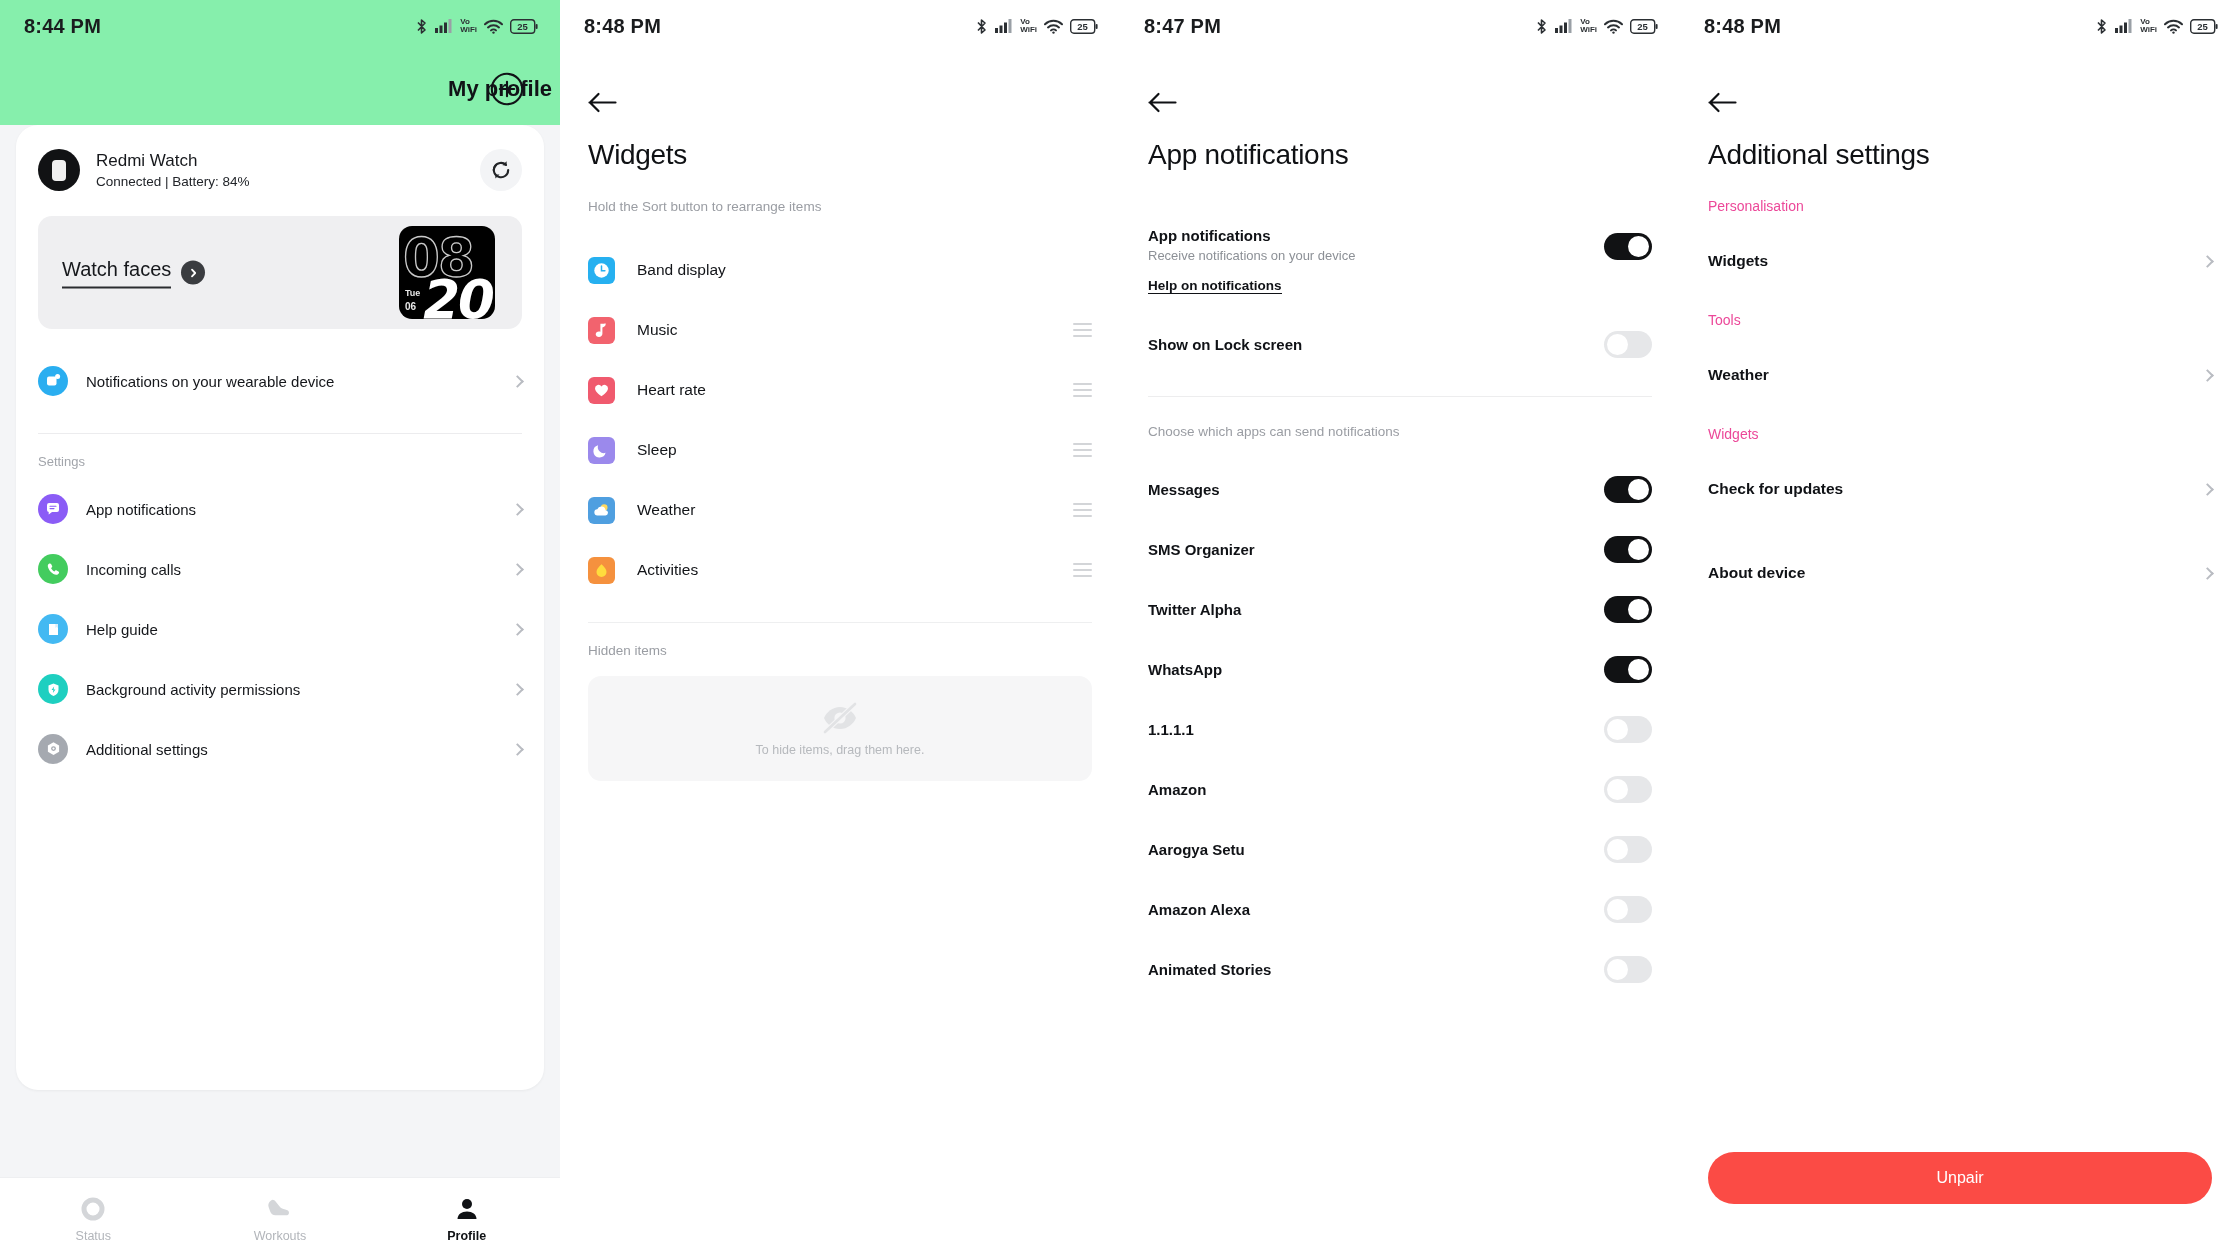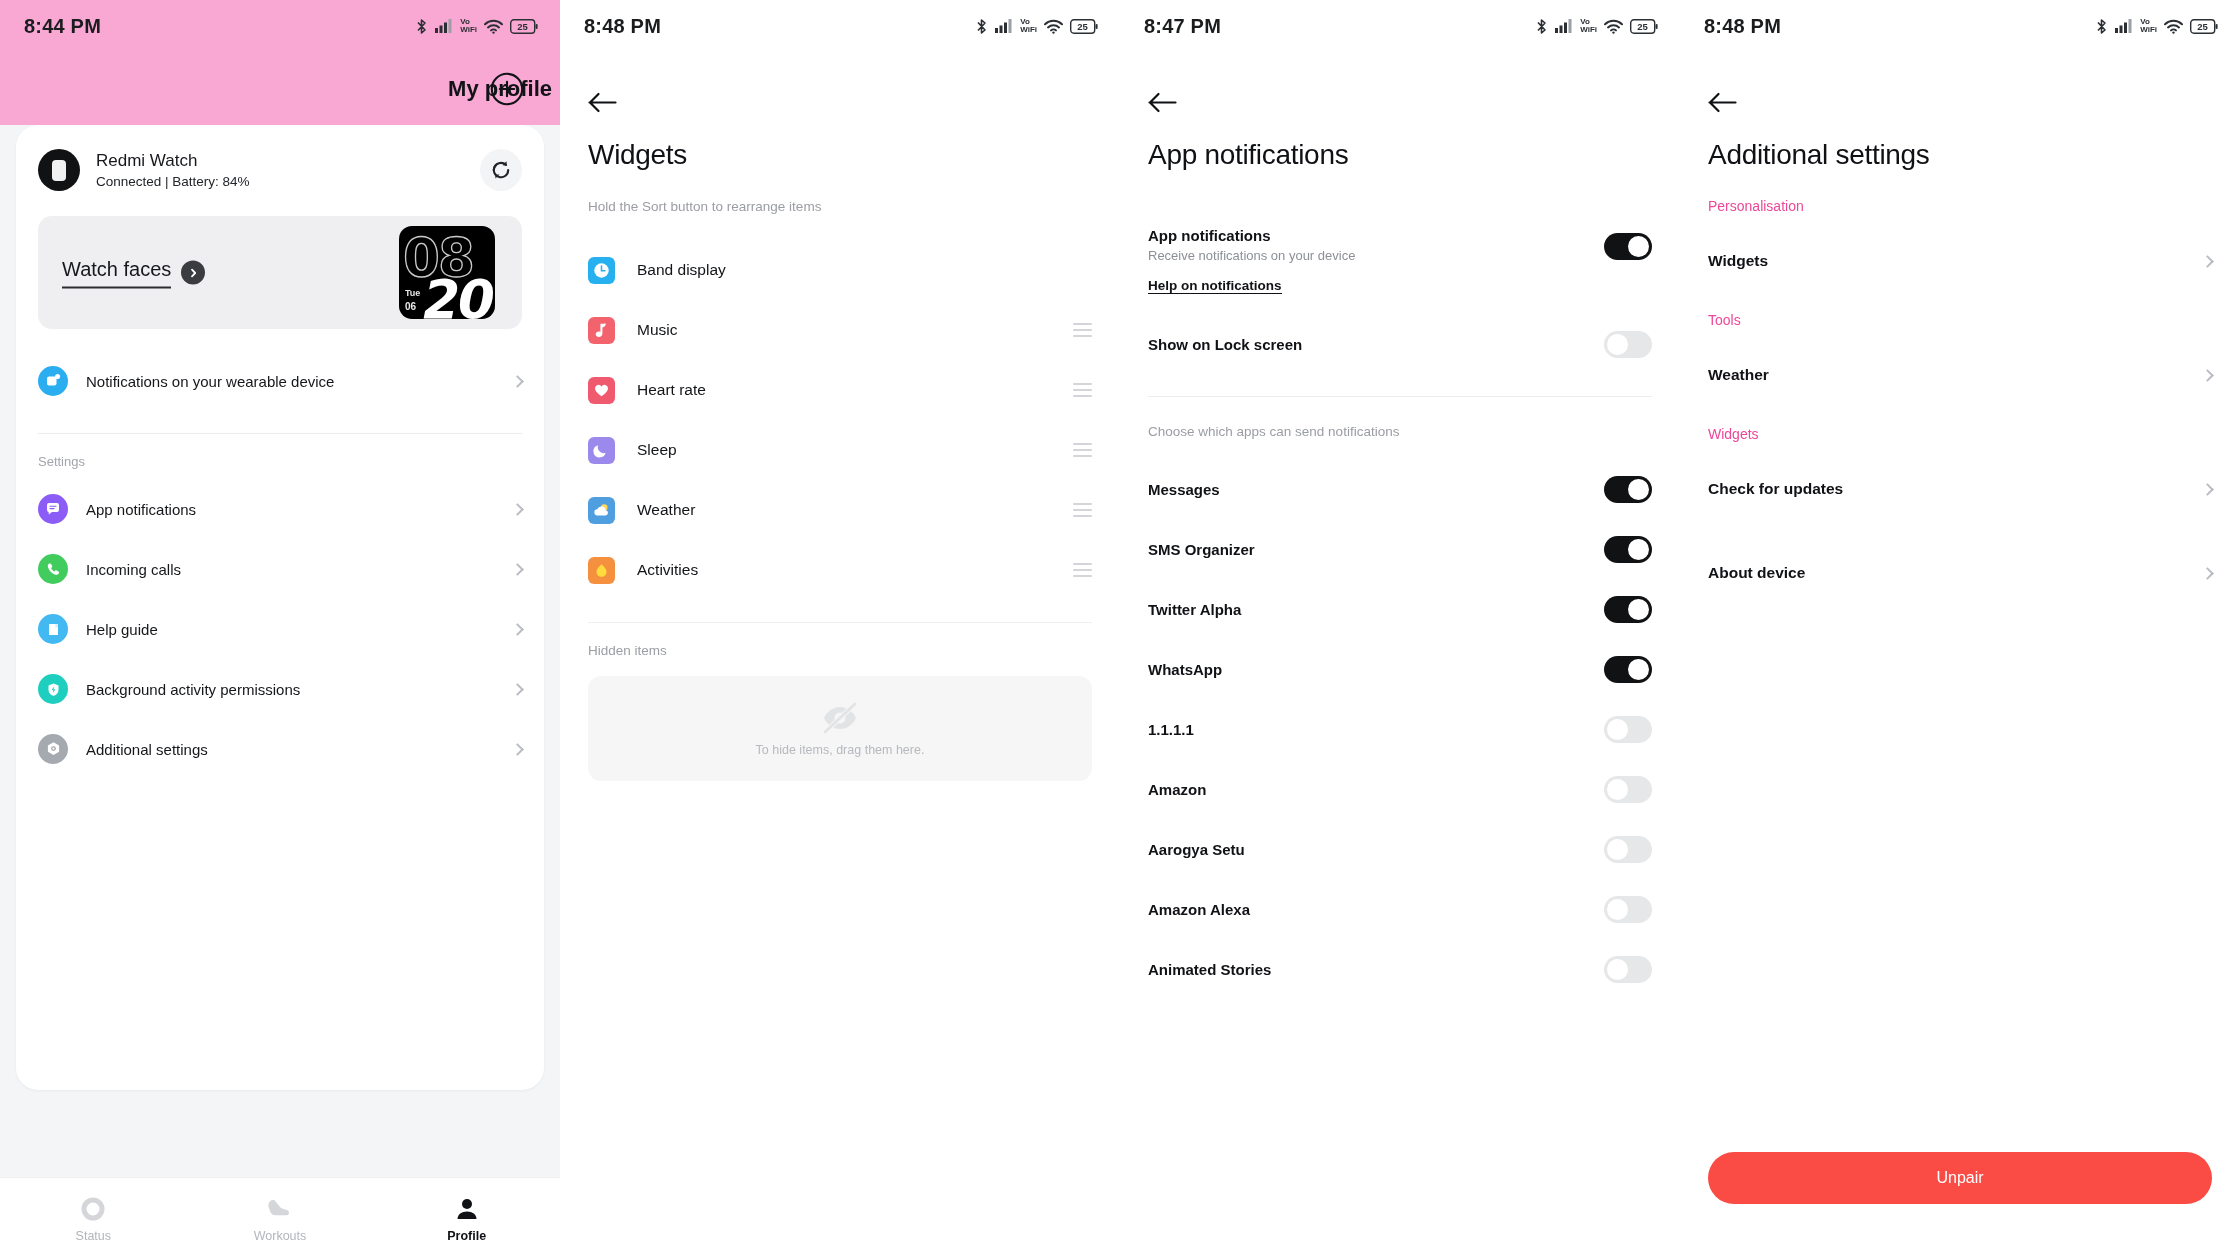--- a/index.html
+++ b/index.html
@@ -18,21 +18,21 @@
     justify-content: space-between;
     padding: 0 22px 0 24px;
   }
   .clock { font-size: 20px; font-weight: bold; color: #1a1c1e; letter-spacing: .2px; }
   .sysicons { display: flex; align-items: center; gap: 7px; }
   .sysicons svg { display: block; }
   .vowifi { font-size: 8px; line-height: 8.5px; font-weight: bold; color: #2b2f33; text-align: left; }
 
   
   .p1 { background: #f4f5f7; }
-  .p1-top { background: #f9a8d4; height: 125px; position: relative; }
+  .p1-top { background: #86efac; height: 125px; position: relative; }
   .p1 .statusbar { position: absolute; top: 0; left: 0; right: 0; }
   .p1-header { height: 73px; display: flex; align-items: center; justify-content: flex-end; position: absolute; top: 52px; left: 0; right: 8px; }
   .p1-title { font-size: 22px; font-weight: bold; color: #111317; }
   .plus-btn { position: absolute; right: 28px; top: 50%; transform: translateY(-50%); width: 34px; height: 34px; cursor: pointer; }
 
   .card {
     position: absolute; top: 125px; left: 16px; right: 16px;
     background: #ffffff; border-radius: 22px;
     height: 965px;
     box-shadow: 0 1px 3px rgba(0,0,0,.05);

